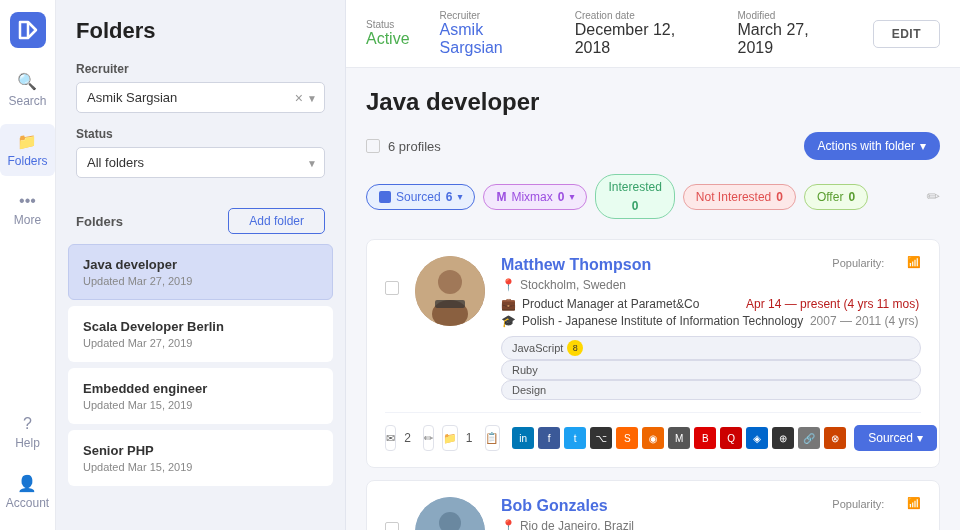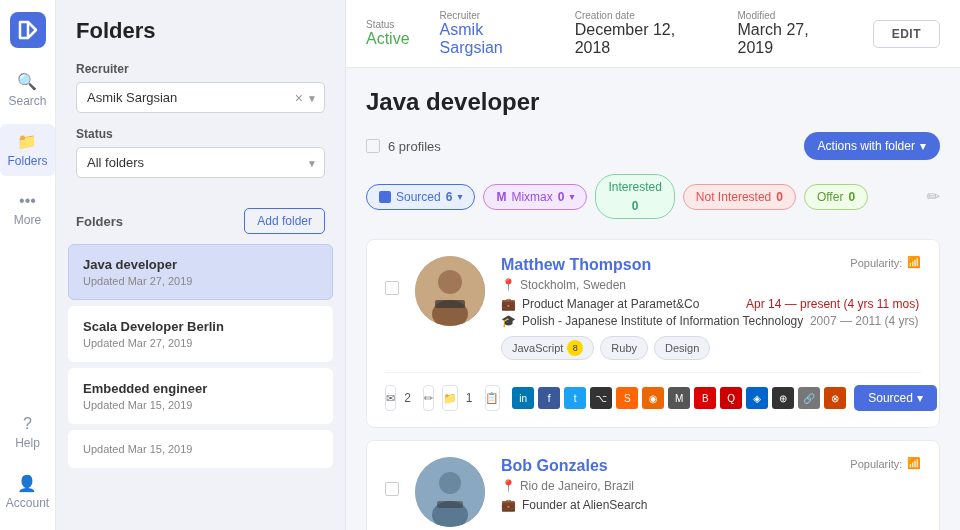--- a/index.html
+++ b/index.html
@@ -20,21 +20,21 @@
     .left-panel-title { font-size: 22px; font-weight: 700; color: #222; margin-bottom: 18px; }
     .filter-section { margin-bottom: 14px; }
     .filter-label { font-size: 12px; font-weight: 600; color: #555; margin-bottom: 6px; }
     .select-wrapper { position: relative; }
     .select-box { width: 100%; padding: 7px 30px 7px 10px; border: 1px solid #d0d4e0; border-radius: 5px; background: #fff; font-size: 13px; color: #333; appearance: none; cursor: pointer; }
     .select-clear { position: absolute; right: 22px; top: 50%; transform: translateY(-50%); color: #999; cursor: pointer; font-size: 14px; }
     .select-arrow { position: absolute; right: 8px; top: 50%; transform: translateY(-50%); color: #999; font-size: 10px; }
 
     .folders-header { display: flex; justify-content: space-between; align-items: center; margin: 16px 20px 10px; }
     .folders-title { font-size: 13px; font-weight: 600; color: #555; }
-    .add-folder-btn { padding: 5px 12px; border: 1px solid #4a6ee0; border-radius: 5px; background: transparent; color: #4a6ee0; font-size: 12px; cursor: pointer; }
+    .add-folder-btn { padding: 5px 20px; border: 1px solid #4a6ee0; border-radius: 5px; background: transparent; color: #4a6ee0; font-size: 12px; cursor: pointer; }
 
     .folder-list { flex: 1; overflow-y: auto; padding: 0 12px 12px; }
     .folder-item { padding: 12px 14px; border-radius: 6px; background: #fff; margin-bottom: 6px; cursor: pointer; border: 1px solid transparent; }
     .folder-item.active { background: #d6ddf7; border-color: #c0caee; }
     .folder-name { font-size: 13px; font-weight: 600; color: #333; margin-bottom: 3px; }
     .folder-updated { font-size: 11px; color: #888; }
 
     
     .main { flex: 1; display: flex; flex-direction: column; overflow: hidden; }
     .main-top-bar { display: flex; justify-content: flex-end; align-items: center; padding: 10px 20px; border-bottom: 1px solid #e8eaf0; background: #fff; gap: 30px; }
@@ -70,23 +70,23 @@
     .profile-card { background: #fff; border: 1px solid #e8eaf0; border-radius: 8px; padding: 16px 18px; margin-bottom: 12px; }
     .profile-card-inner { display: flex; gap: 16px; align-items: flex-start; }
     .profile-avatar { width: 70px; height: 70px; border-radius: 50%; object-fit: cover; flex-shrink: 0; background: #ccc; overflow: hidden; display: flex; align-items: center; justify-content: center; font-size: 24px; color: #fff; }
     .avatar-matthew { background: linear-gradient(135deg, #c8a882, #a0785a); }
     .avatar-bob { background: linear-gradient(135deg, #a0b8d0, #7090b0); }
     .profile-info { flex: 1; }
     .profile-name { font-size: 16px; font-weight: 700; color: #4a6ee0; margin-bottom: 4px; }
     .profile-location { font-size: 12px; color: #777; display: flex; align-items: center; gap: 4px; margin-bottom: 5px; }
     .profile-job { font-size: 12px; color: #444; display: flex; align-items: center; gap: 6px; margin-bottom: 3px; }
     .profile-edu { font-size: 12px; color: #444; display: flex; align-items: center; gap: 6px; margin-bottom: 8px; }
-    .profile-tags-row { display: flex; gap: 6px; flex-wrap: wrap; }
+    .profile-tags-row { display: flex; gap: 0; flex-wrap: wrap; flex-direction: column; }
     .skill-tag { padding: 3px 10px; border-radius: 20px; background: #f0f2f8; border: 1px solid #d8dae8; font-size: 11px; color: #555; display: flex; align-items: center; gap: 4px; }
-    .popularity { display: flex; align-items: center; gap: 5px; font-size: 11px; color: #888; white-space: nowrap; }
+    .popularity { display: flex; align-items: center; gap: 23px; font-size: 11px; color: #888; white-space: nowrap; }
 
     .profile-actions-row { display: flex; align-items: center; gap: 8px; margin-top: 12px; padding-top: 12px; border-top: 1px solid #f0f2f8; }
     .action-icon { width: 26px; height: 26px; border-radius: 4px; border: 1px solid #e0e2ea; display: flex; align-items: center; justify-content: center; font-size: 11px; color: #666; cursor: pointer; }
     .action-count { font-size: 12px; color: #555; margin-right: 4px; }
     .social-icons { display: flex; gap: 4px; margin-left: 4px; }
     .social-icon { width: 22px; height: 22px; border-radius: 3px; display: flex; align-items: center; justify-content: center; font-size: 10px; cursor: pointer; }
     .sourced-btn { margin-left: auto; padding: 6px 14px; background: #4a6ee0; color: #fff; border: none; border-radius: 5px; font-size: 12px; cursor: pointer; display: flex; align-items: center; gap: 4px; }
   </style>
 </head>
 <body>
@@ -156,20 +156,21 @@
     </div>
     <div class="folder-item">
       <div class="folder-name">Scala Developer Berlin</div>
       <div class="folder-updated">Updated Mar 27, 2019</div>
     </div>
     <div class="folder-item">
       <div class="folder-name">Embedded engineer</div>
       <div class="folder-updated">Updated Mar 15, 2019</div>
     </div>
     <div class="folder-item">
+      <div class="folder-name">Senior PHP</div>
       <div class="folder-updated">Updated Mar 15, 2019</div>
     </div>
   </div>
 </div>
 
 <div class="main">
   <div class="main-top-bar">
     <div class="meta-item">
       <span class="meta-label">Status</span>
       <span class="meta-value active">Active</span>

